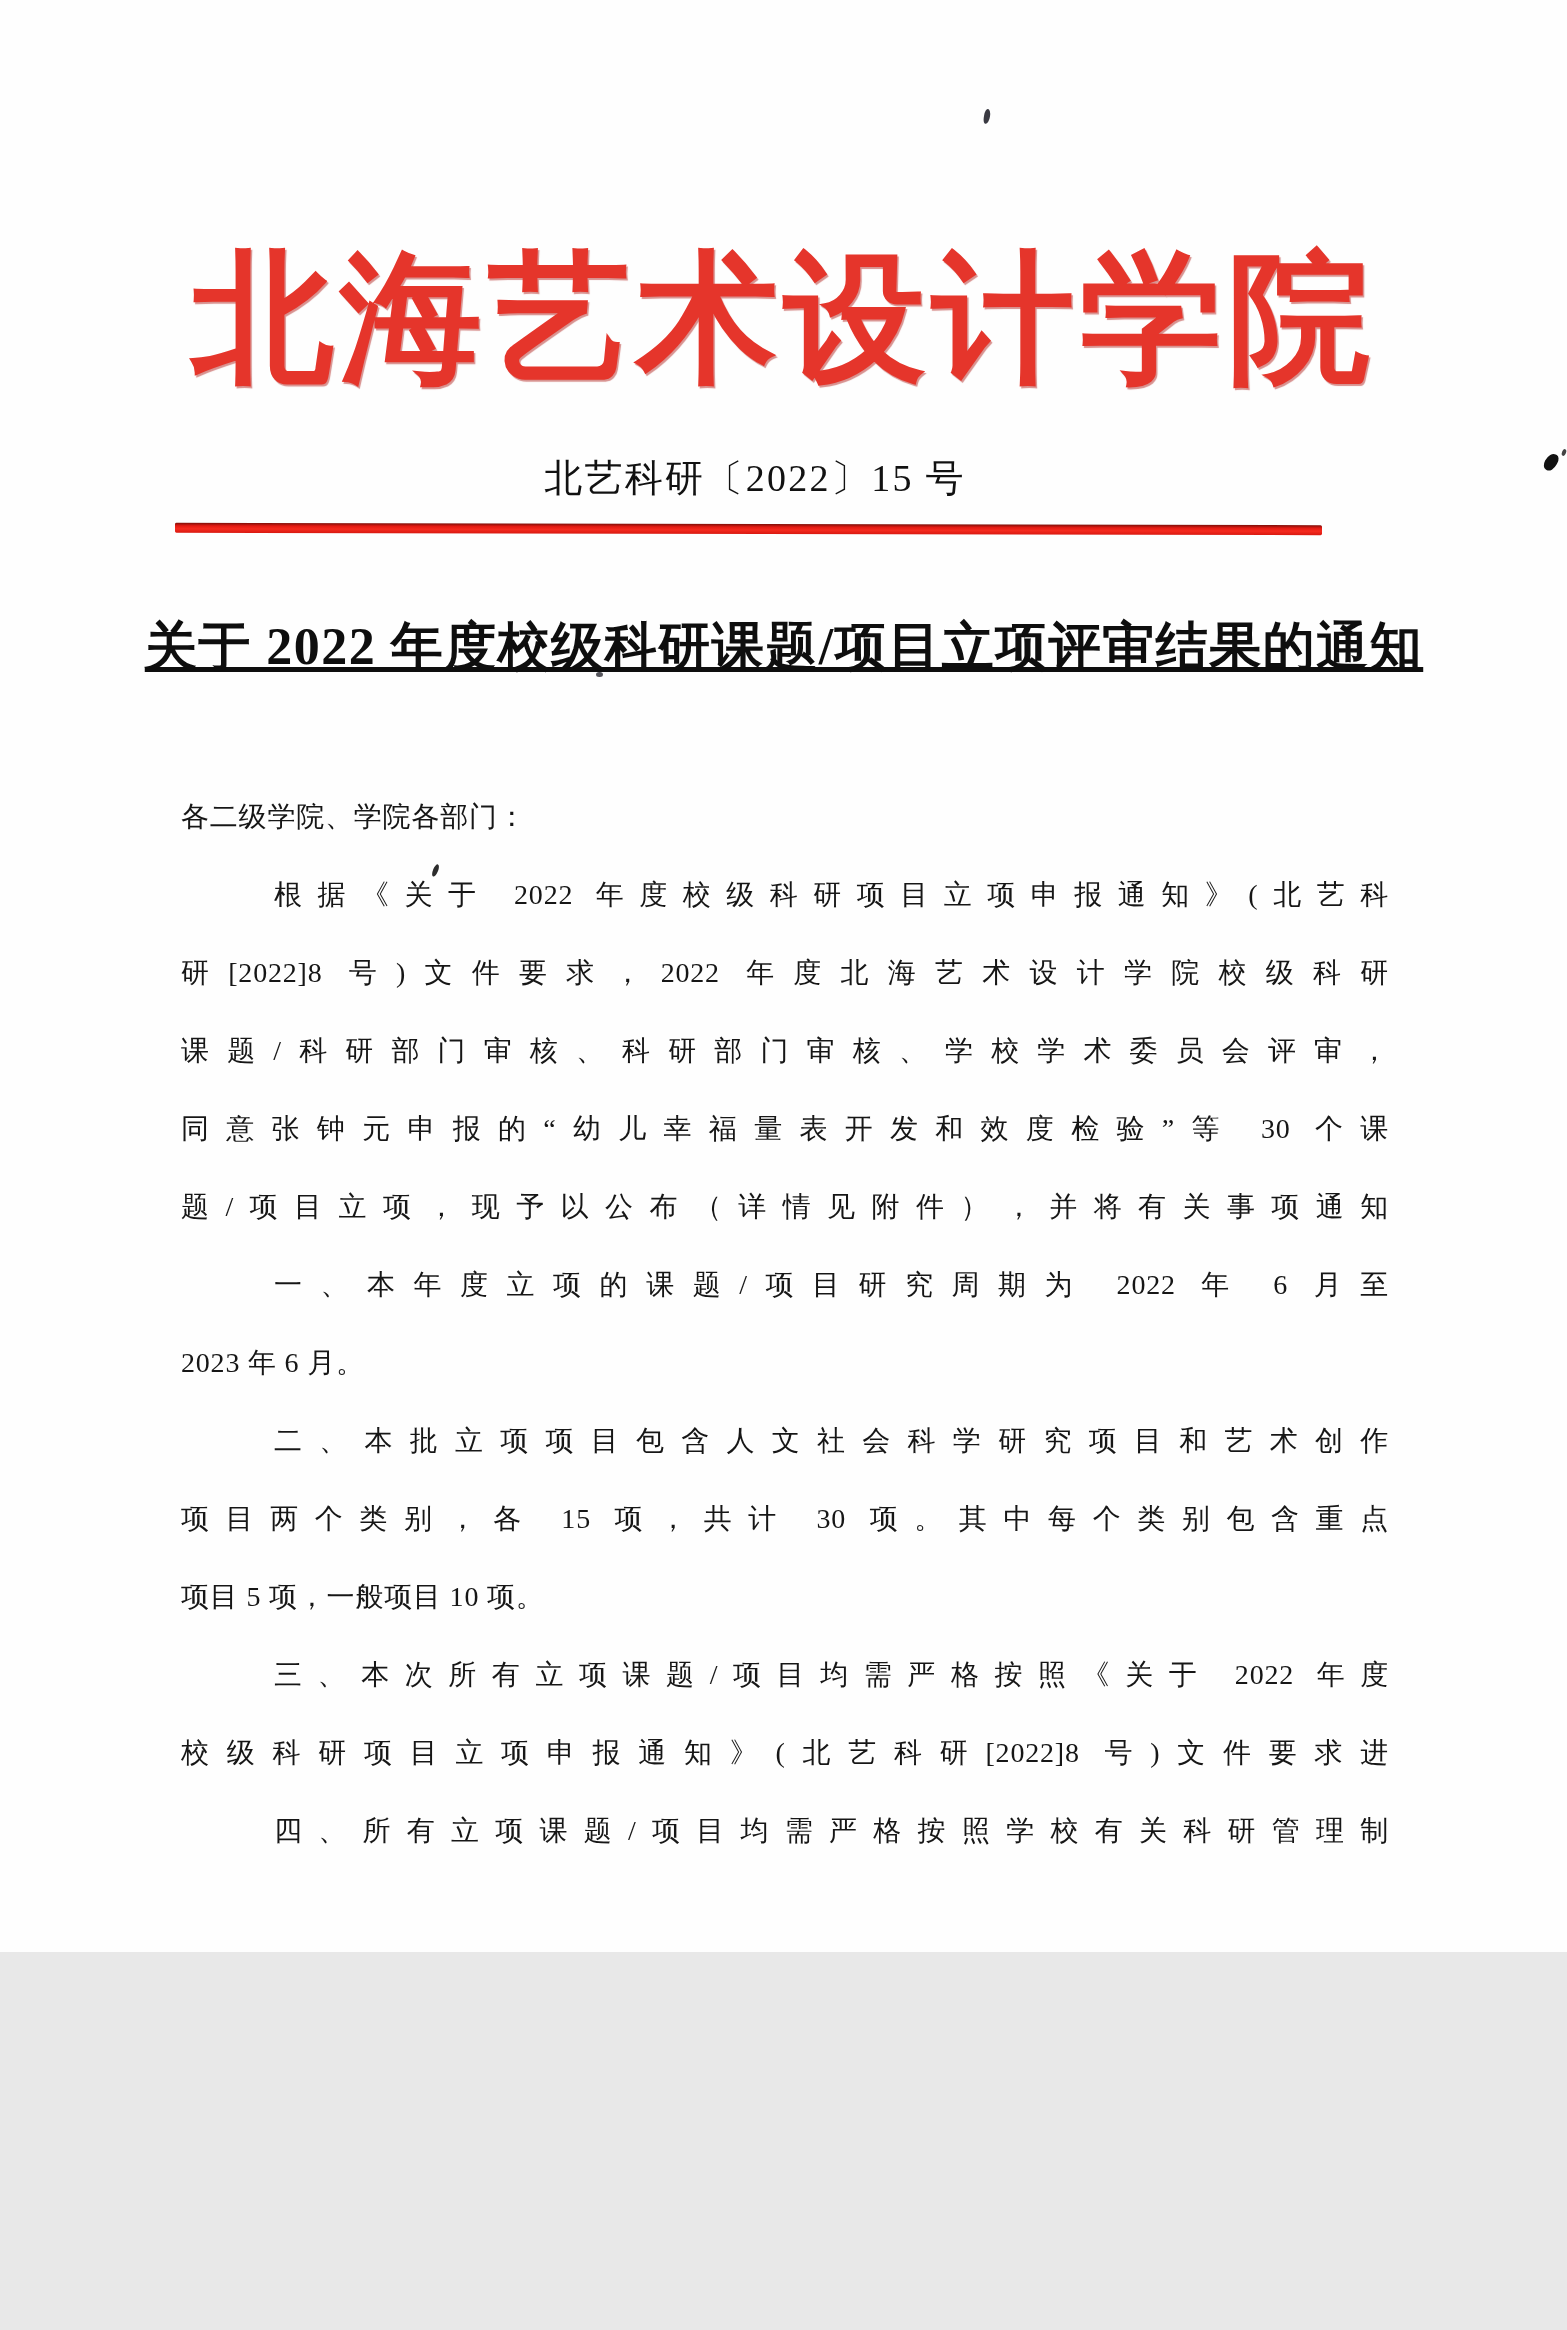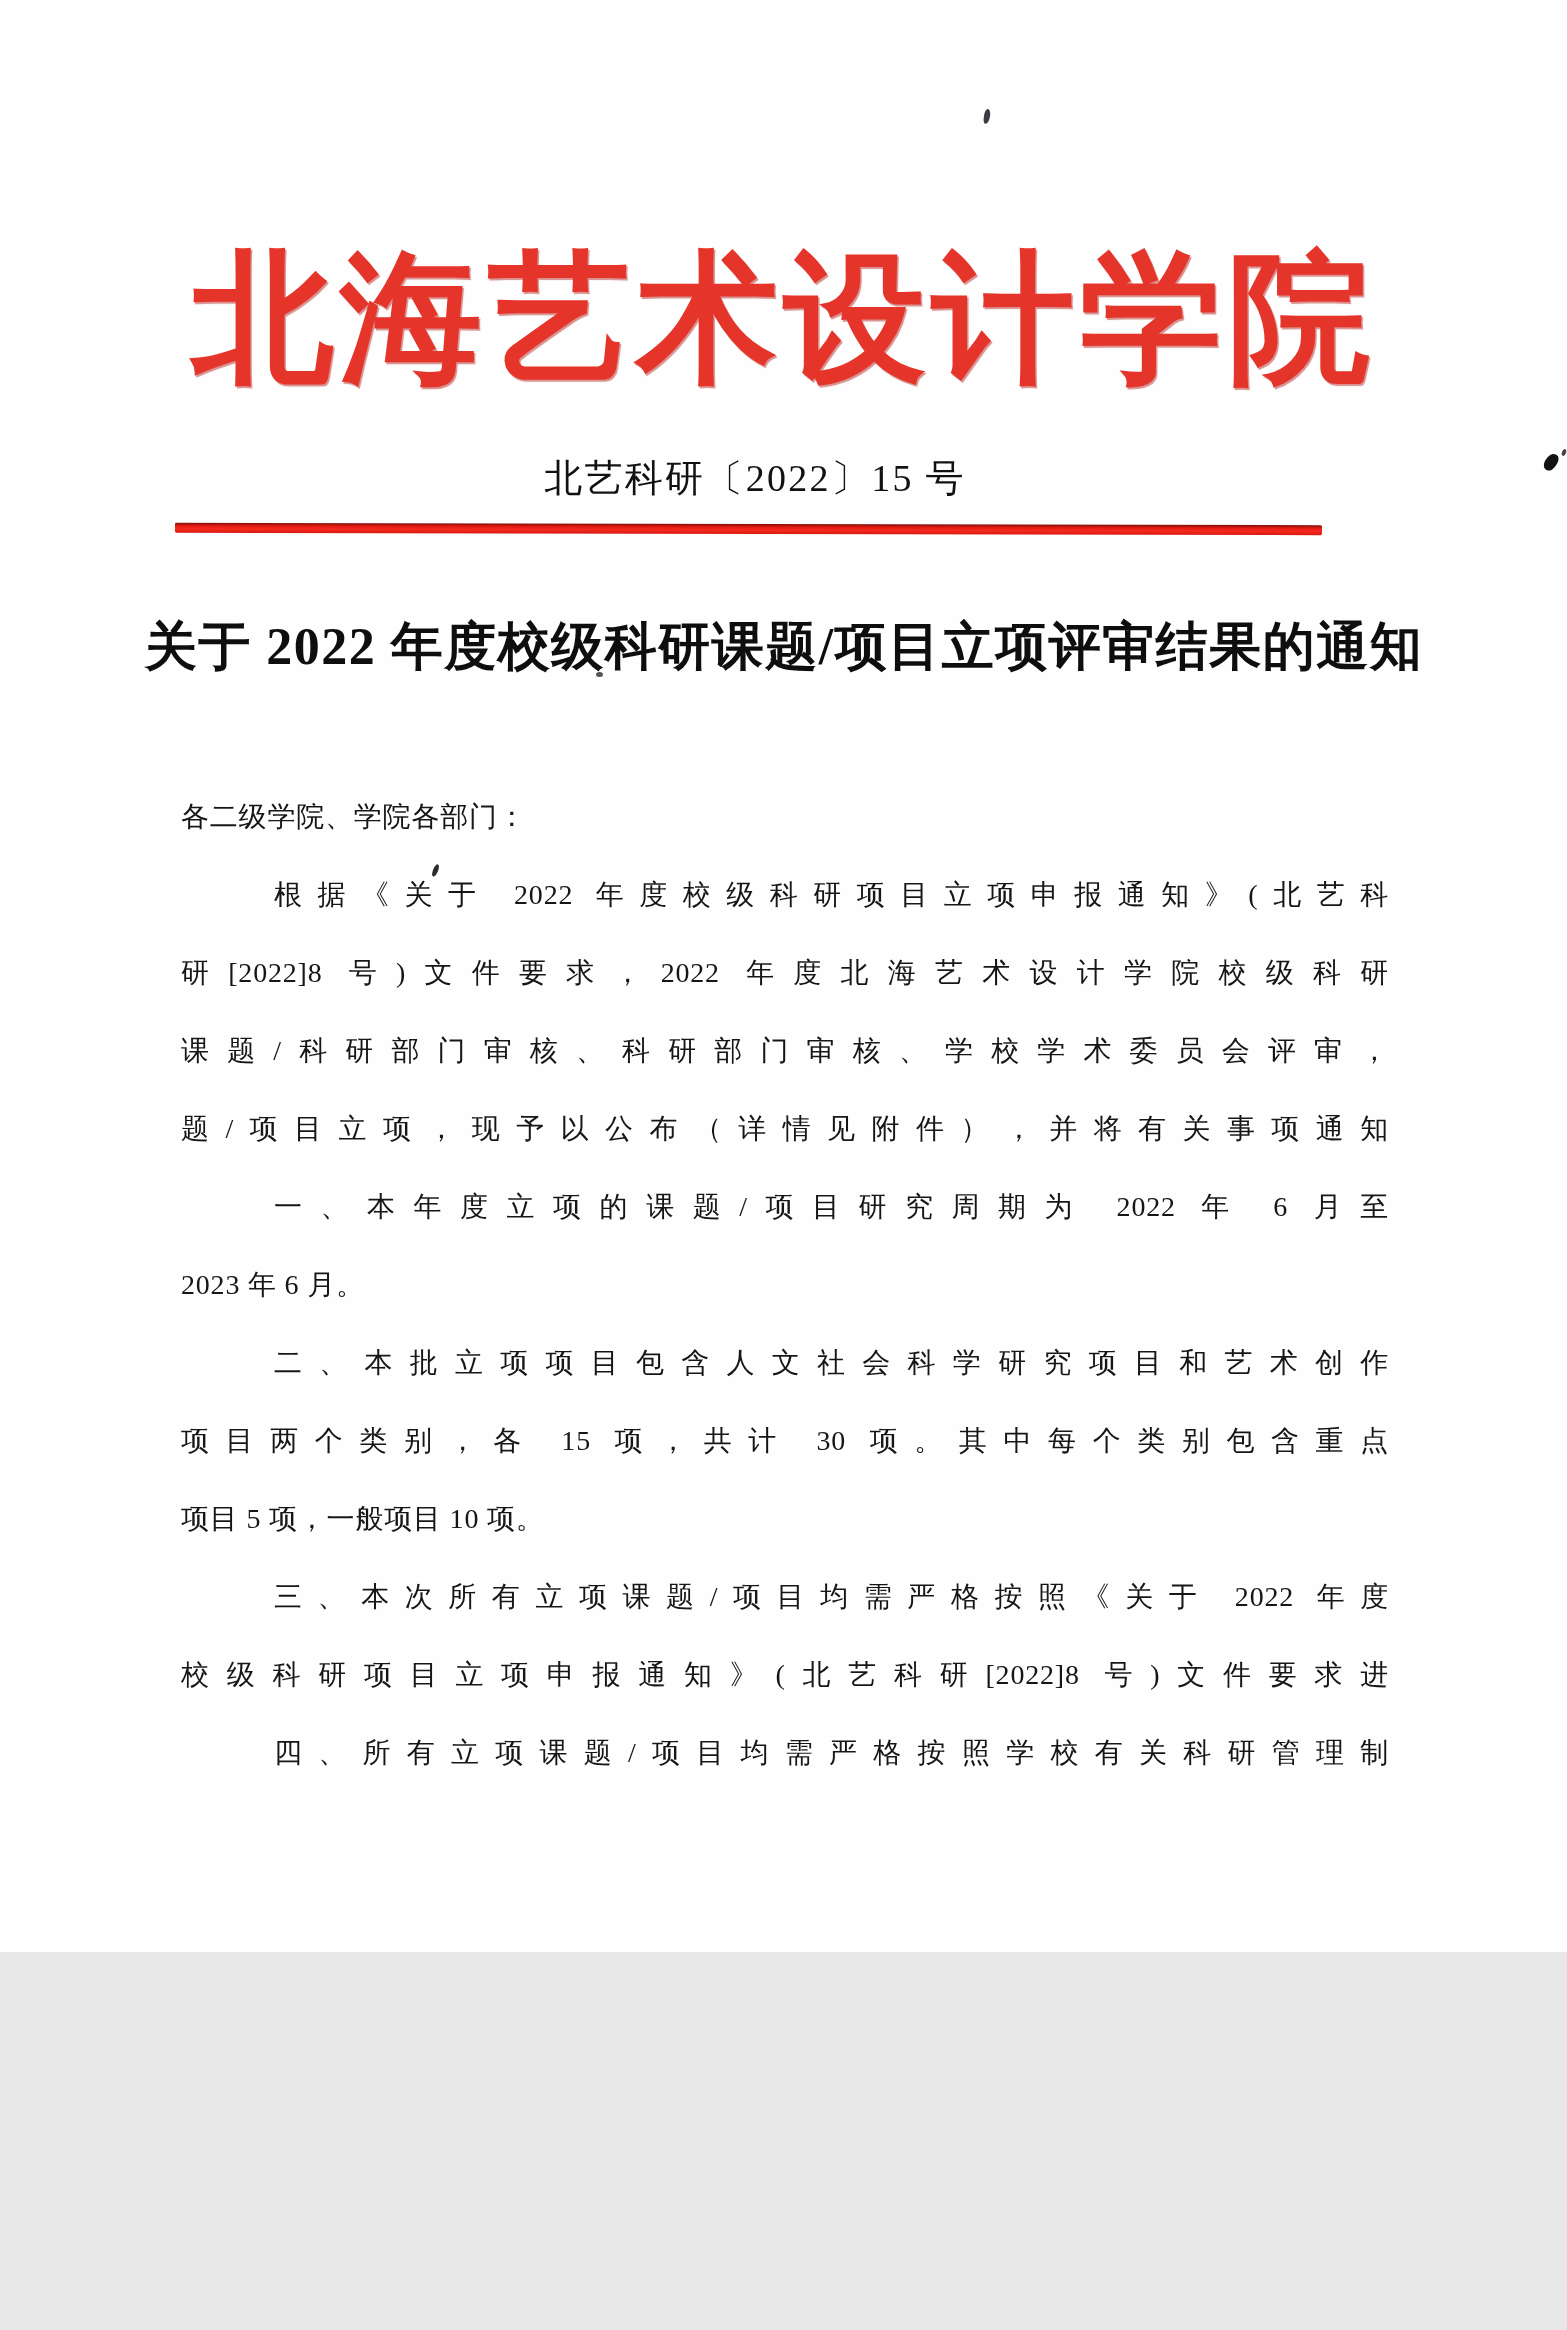--- a/index.html
+++ b/index.html
@@ -66,20 +66,21 @@
     left: 0;
     width: 100%;
     margin: 0;
     text-align: center;
     white-space: nowrap;
     font-size: 52px;
     line-height: 70px;
     font-weight: bold;
     letter-spacing: 1.5px;
     color: #0e0e0e;
+    text-decoration: underline;
   }
 
   
   .notice-body {
     position: absolute;
     top: 778px;
     left: 181px;
     width: 1208px;
     font-size: 28px;
     line-height: 78px;
@@ -151,20 +152,21 @@
 
   <span class="speck speck-title"></span>
   <span class="speck speck-salutation"></span>
 
   <div class="notice-body">
 
   <div class="body-line">各二级学院、学院各部门：</div>
       <div class="body-line indent fill">根据《关于 2022 年度校级科研项目立项申报通知》(北艺科</div>
       <div class="body-line fill">研[2022]8 号)文件要求，2022 年度北海艺术设计学院校级科研</div>
       <div class="body-line fill">课题/科研部门审核、科研部门审核、学校学术委员会评审，</div>
+      <div class="body-line fill">同意张钟元申报的“幼儿幸福量表开发和效度检验”等 30 个课</div>
       <div class="body-line fill">题/项目立项，现予以公布（详情见附件），并将有关事项通知</div>
       <div class="body-line indent fill">一、本年度立项的课题/项目研究周期为 2022 年 6 月至</div>
       <div class="body-line">2023 年 6 月。</div>
       <div class="body-line indent fill">二、本批立项项目包含人文社会科学研究项目和艺术创作</div>
       <div class="body-line fill">项目两个类别，各 15 项，共计 30 项。其中每个类别包含重点</div>
       <div class="body-line">项目 5 项，一般项目 10 项。</div>
       <div class="body-line indent fill">三、本次所有立项课题/项目均需严格按照《关于 2022 年度</div>
       <div class="body-line fill">校级科研项目立项申报通知》(北艺科研[2022]8 号)文件要求进</div>
       <div class="body-line indent fill">四、所有立项课题/项目均需严格按照学校有关科研管理制</div>
     </div>

